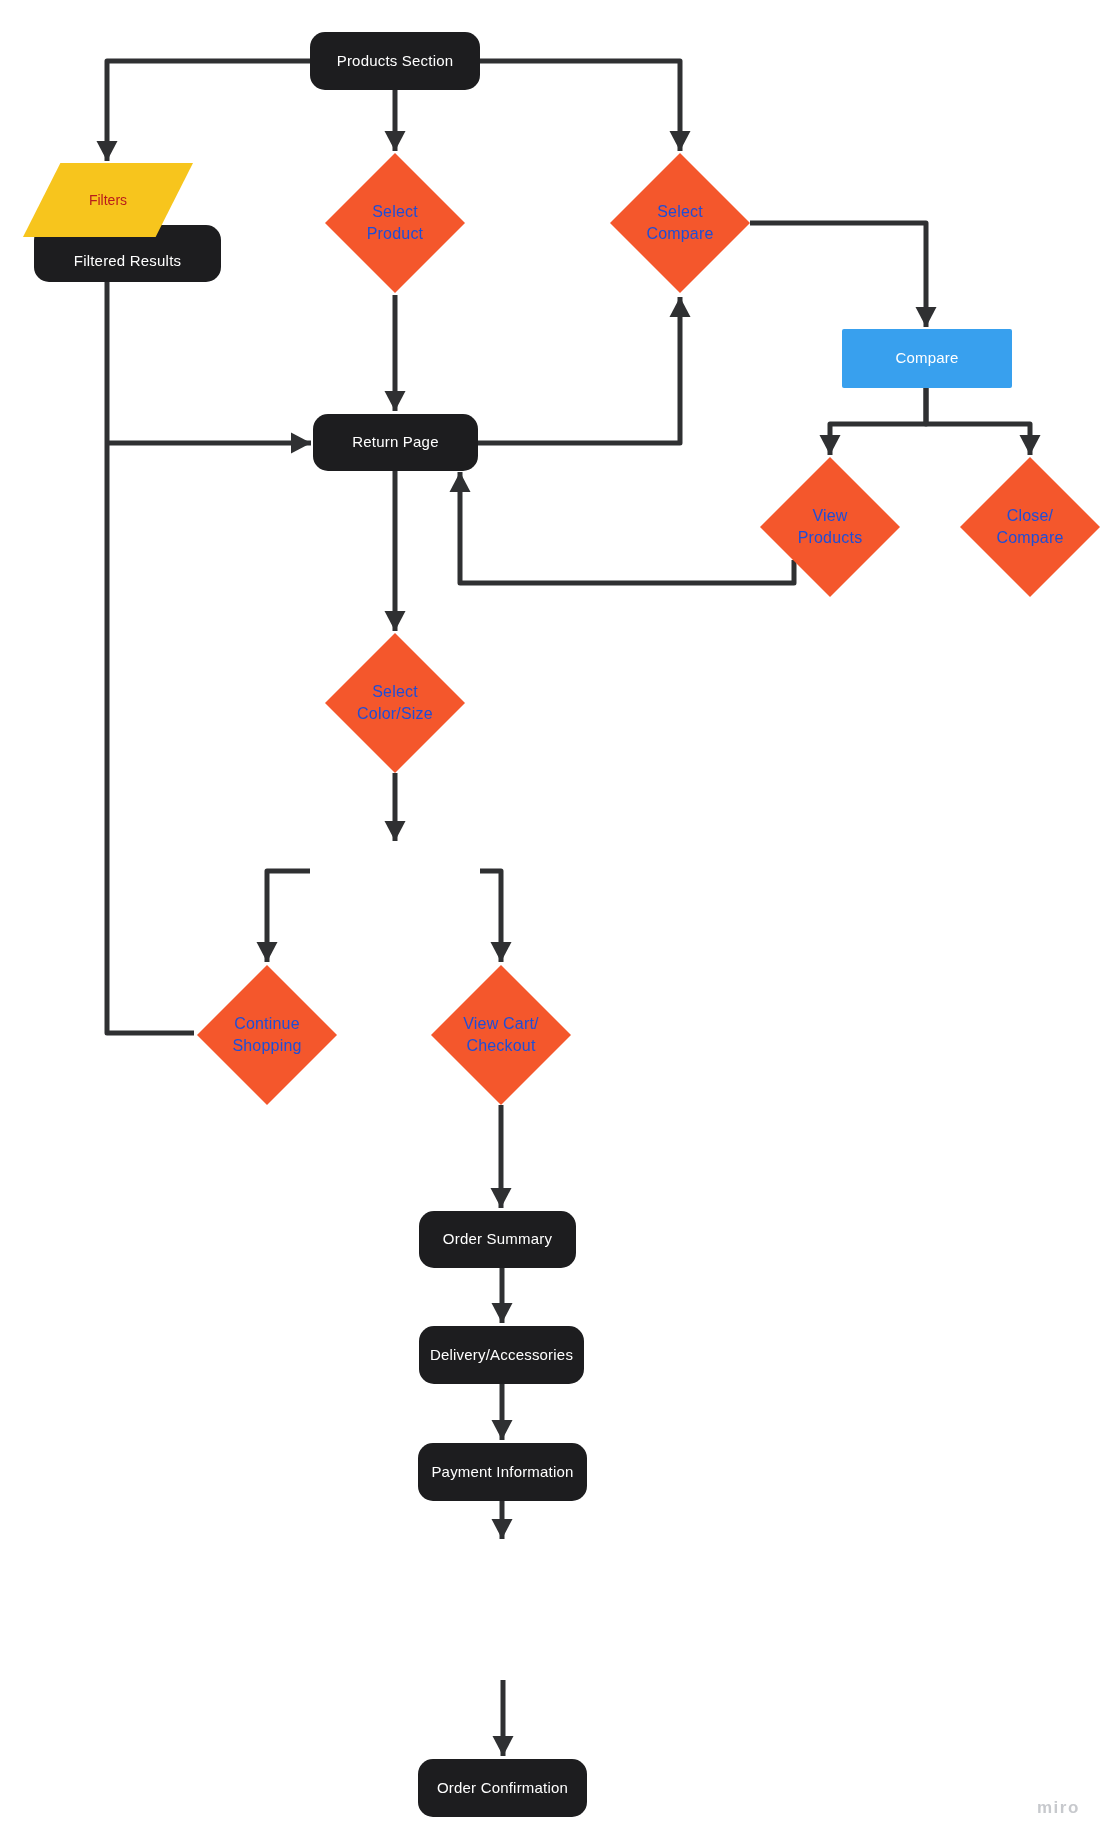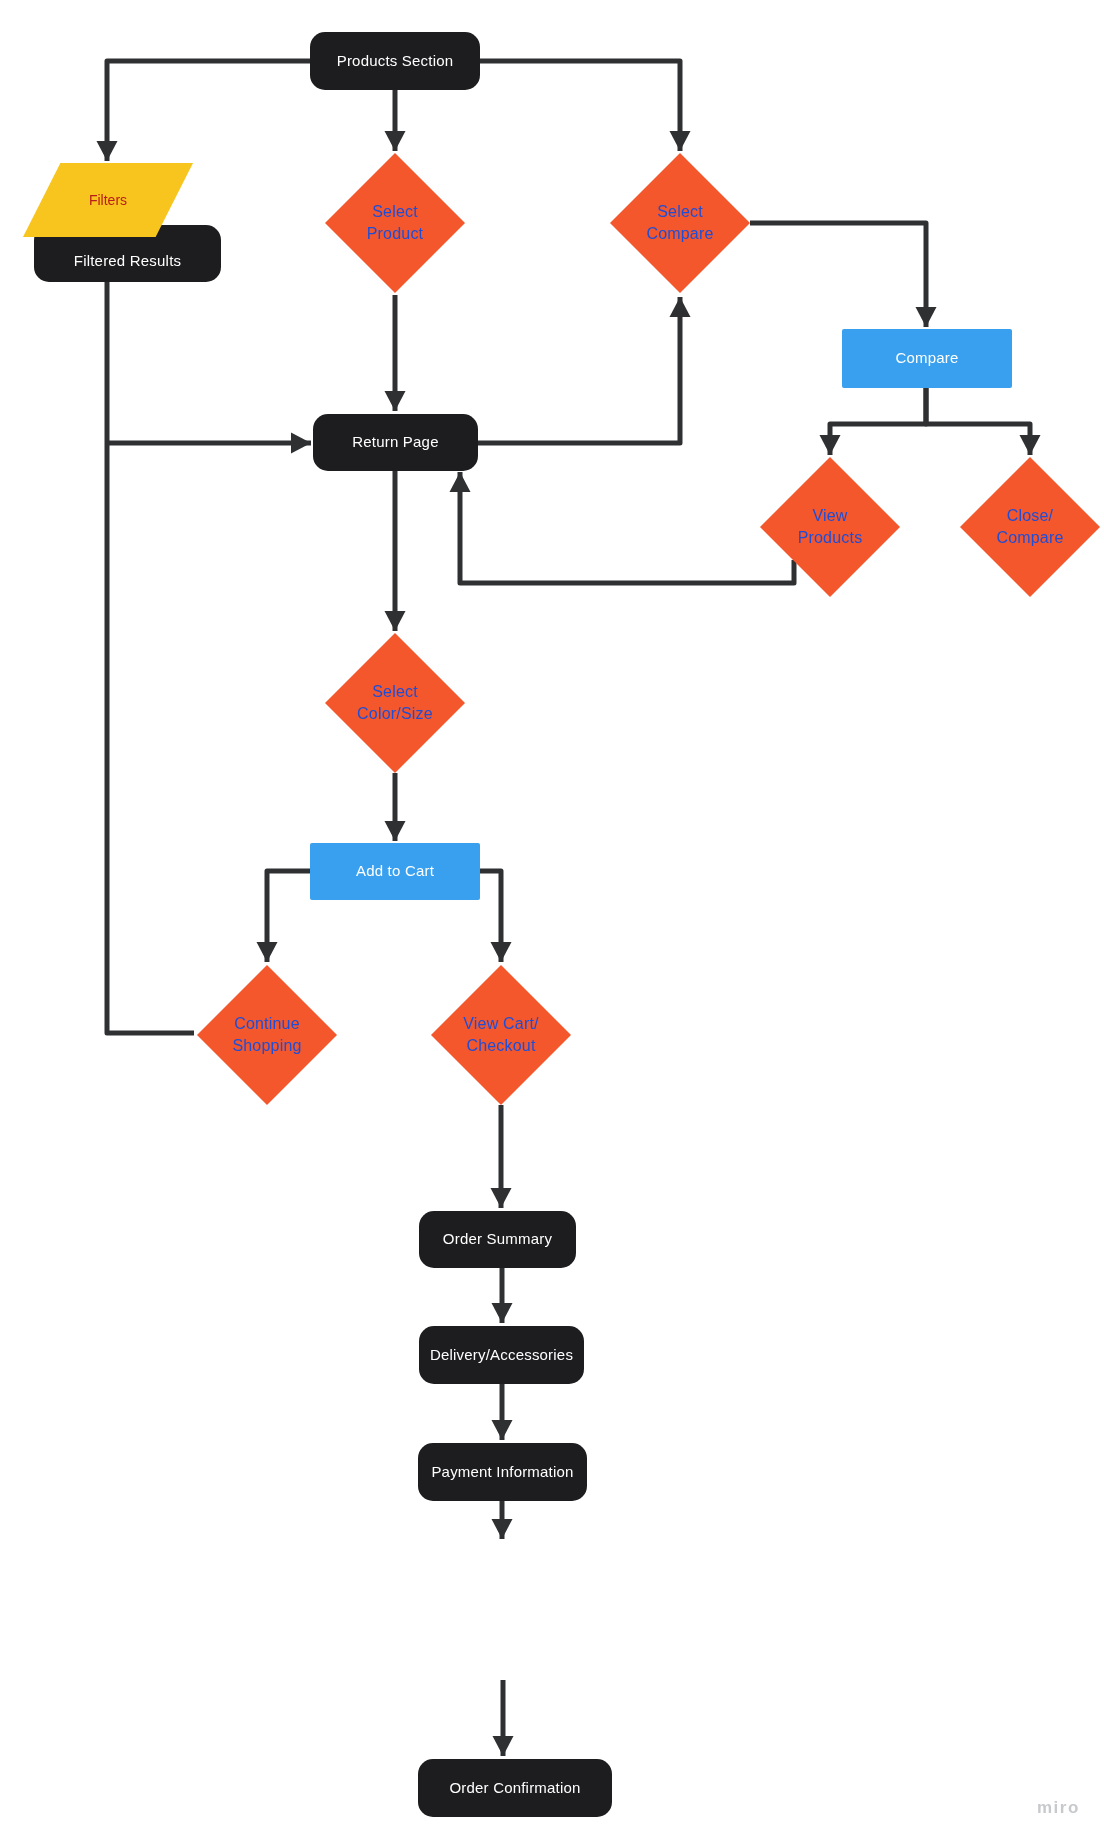--- a/index.html
+++ b/index.html
@@ -142,24 +142,20 @@
     <span class="label">Close/
 Compare</span>
   </div>
 
   <div class="node decision" style="left:325px; top:633px; width:140px; height:140px;">
     <div class="shape"></div>
     <span class="label">Select
 Color/Size</span>
   </div>
 
-  <div class="node action" style="left:310px; top:843px; width:170px; height:57px;">
-    <div class="shape"></div>
-    <span class="label">Add to Cart</span>
-  </div>
 
   <div class="node decision" style="left:197px; top:965px; width:140px; height:140px;">
     <div class="shape"></div>
     <span class="label">Continue
 Shopping</span>
   </div>
 
   <div class="node decision" style="left:431px; top:965px; width:140px; height:140px;">
     <div class="shape"></div>
     <span class="label">View Cart/
@@ -175,20 +171,20 @@
     <div class="shape"></div>
     <span class="label">Delivery/Accessories</span>
   </div>
 
   <div class="node process" style="left:418px; top:1443px; width:169px; height:58px;">
     <div class="shape"></div>
     <span class="label">Payment Information</span>
   </div>
 
 
-  <div class="node process" style="left:418px; top:1759px; width:194px; height:58px;">
+  <div class="node process" style="left:418px; top:1759px; width:169px; height:58px;">
     <div class="shape"></div>
     <span class="label">Order Confirmation</span>
   </div>
 
   <div class="watermark">miro</div>
 
 </div>
 
 </body></html>

